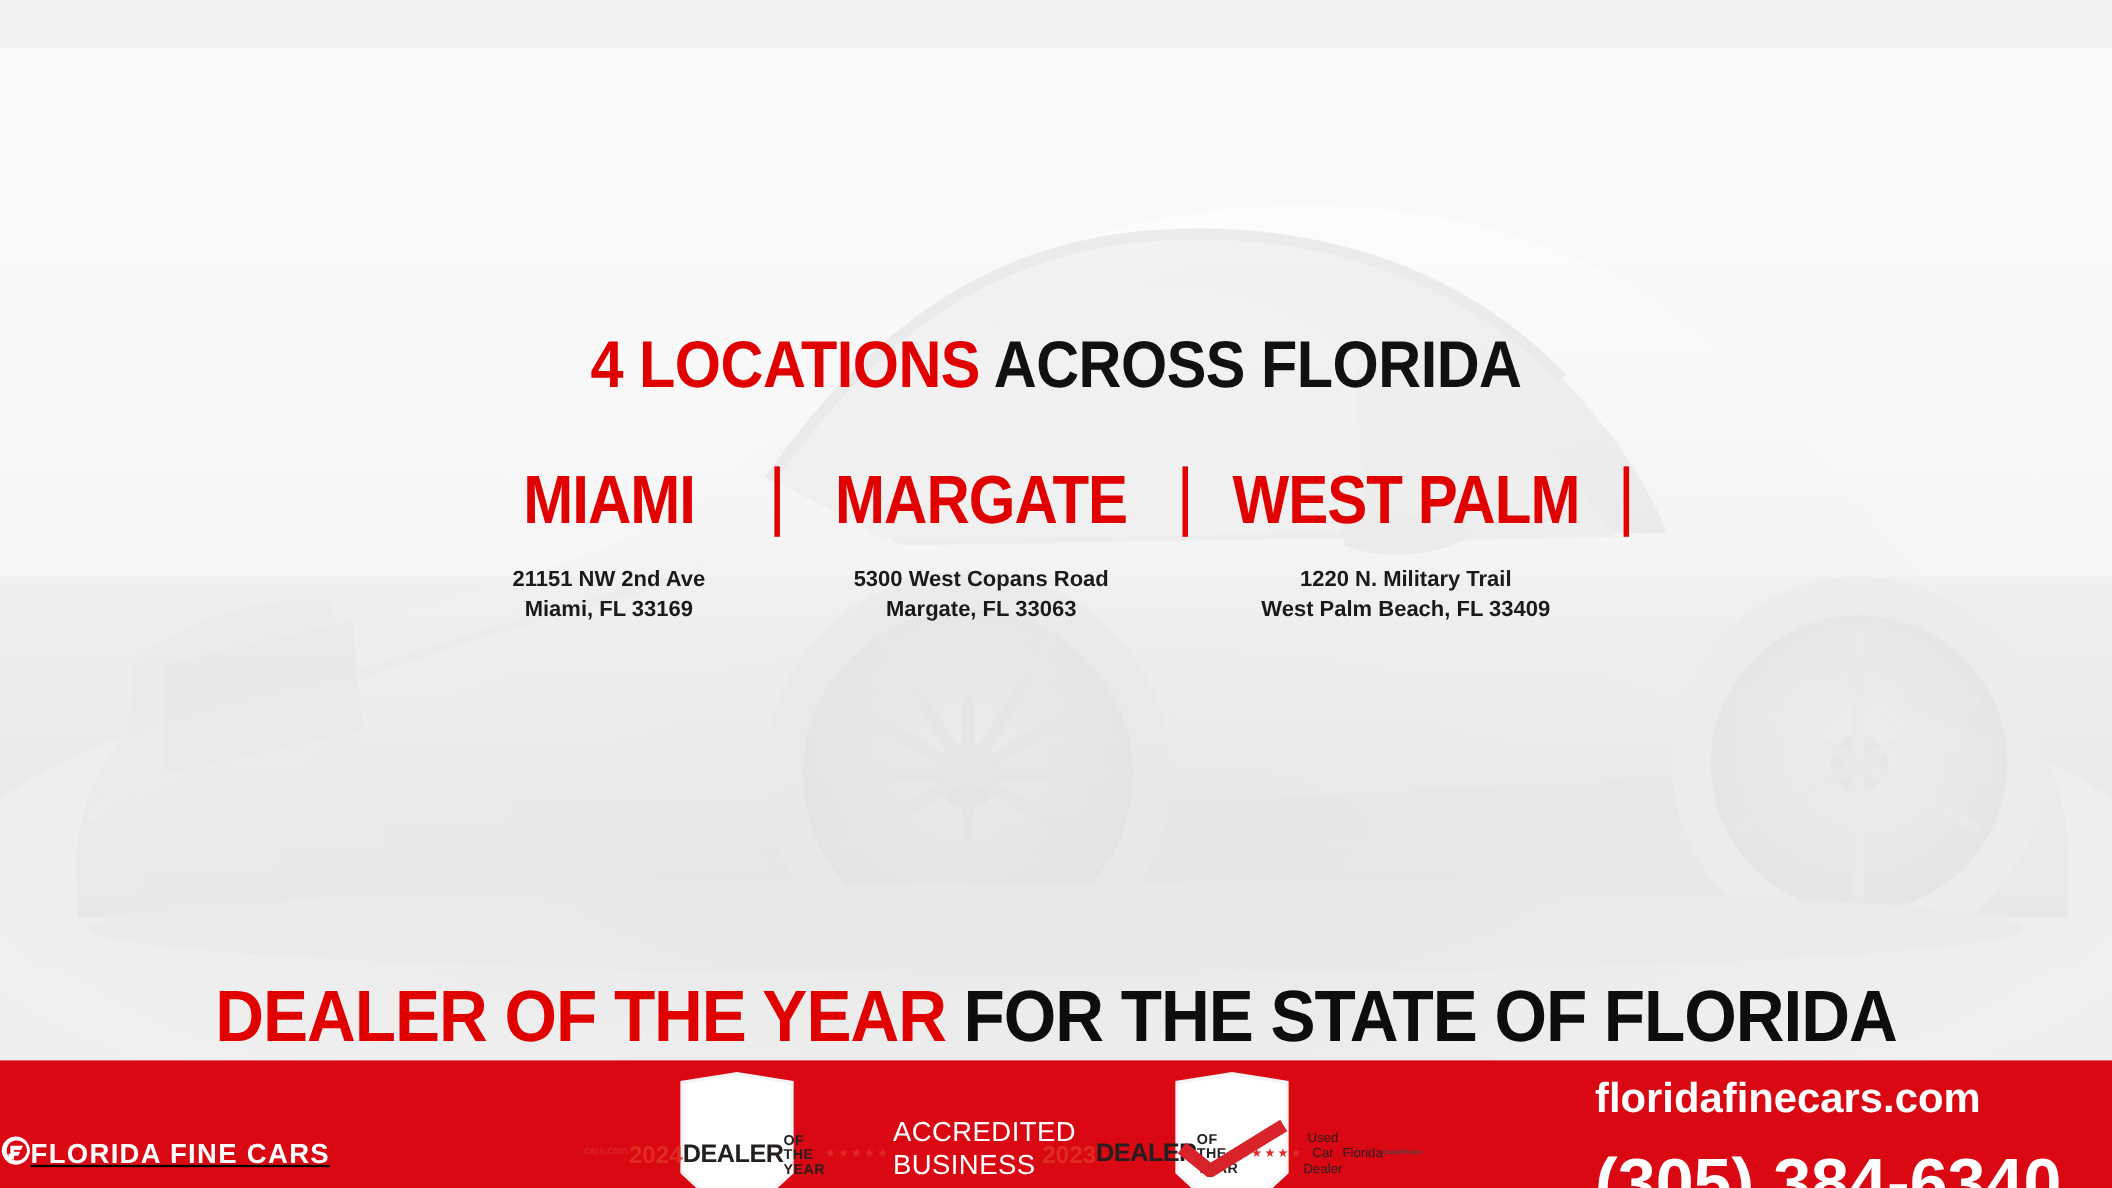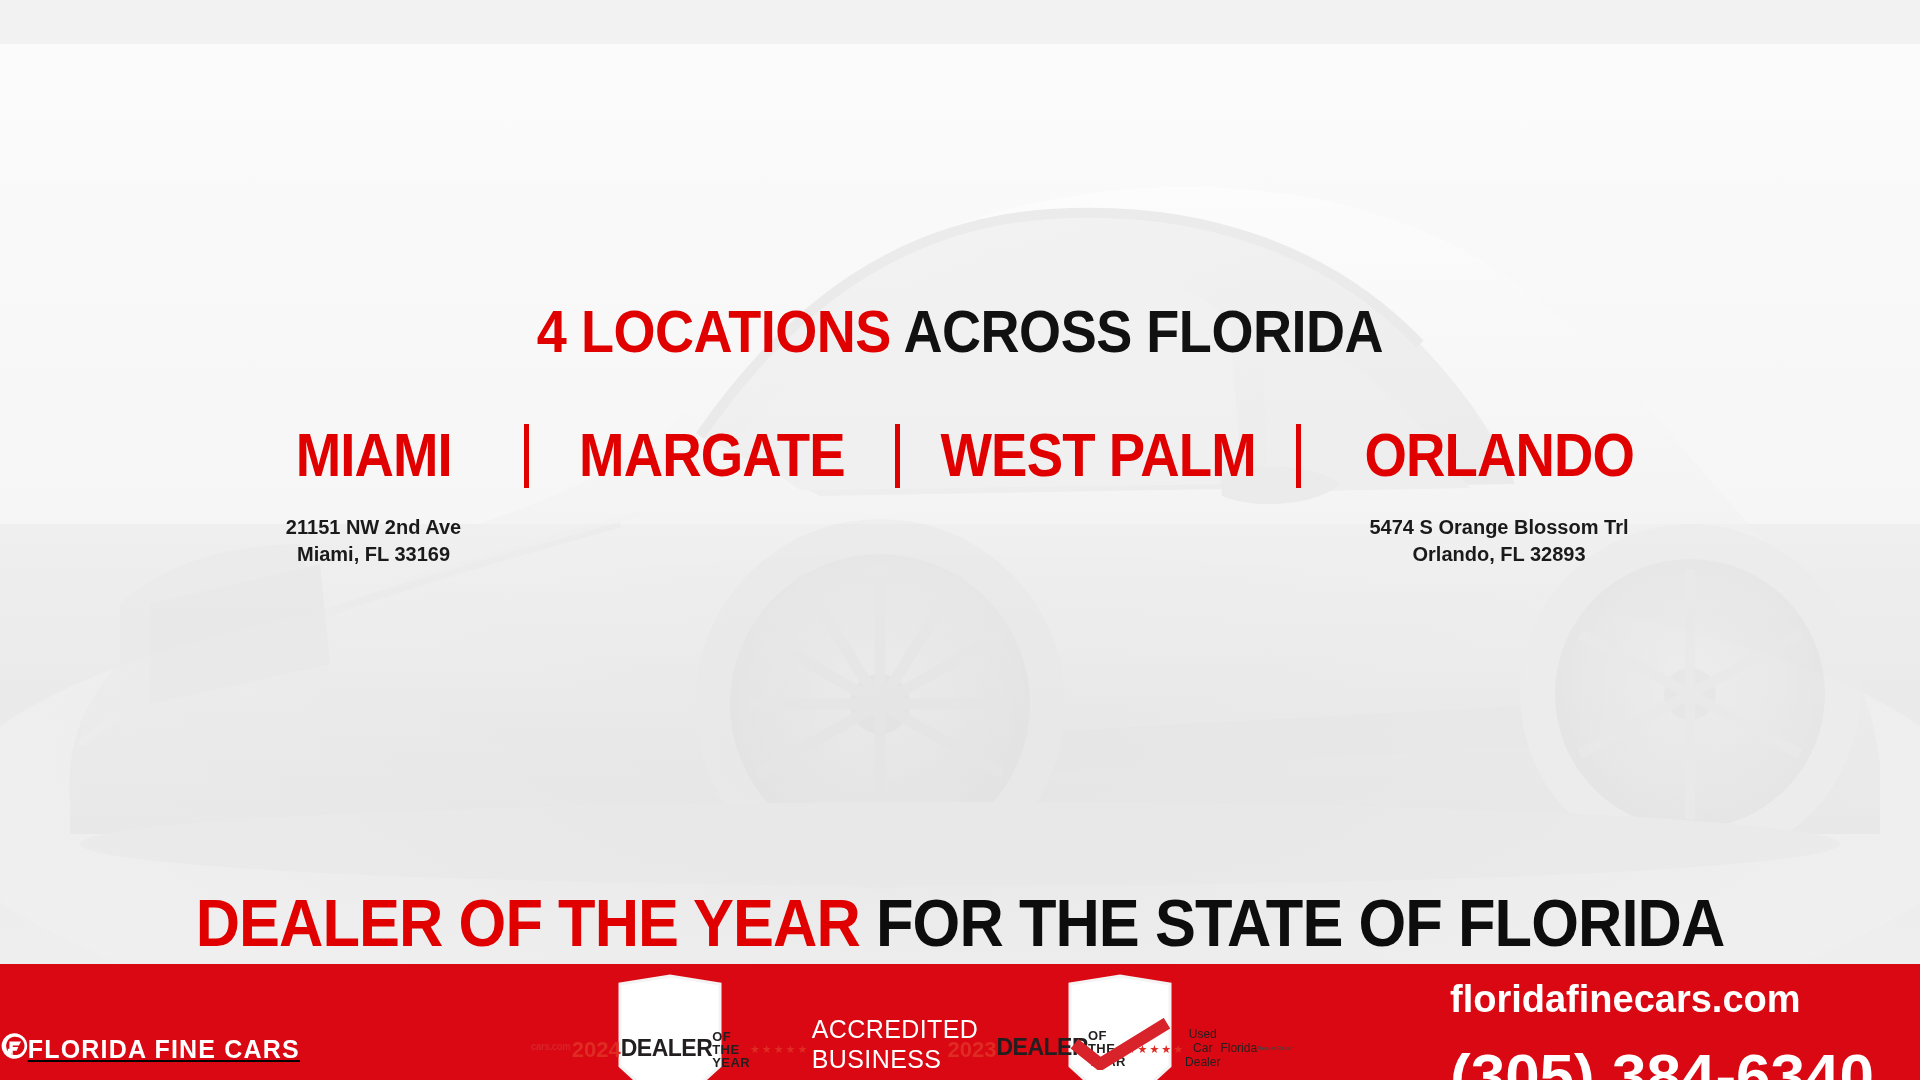--- a/index.html
+++ b/index.html
@@ -290,37 +290,38 @@
       <div class="addr">
         <div>21151 NW 2nd Ave</div>
         <div>Miami, FL 33169</div>
       </div>
     </div>
 
     <div class="divider"></div>
 
     <div class="city-col col-1">
       <div class="city-name">MARGATE</div>
+      <div class="addr">
+        <div>5300 West Copans Road</div>
+        <div>Margate, FL 33063</div>
+      </div>
     </div>
 
     <div class="divider"></div>
 
     <div class="city-col col-2">
       <div class="city-name">WEST PALM</div>
+      <div class="addr">
+        <div>1220 N. Military Trail</div>
+        <div>West Palm Beach, FL 33409</div>
+      </div>
     </div>
 
     <div class="divider"></div>
 
-    <div class="city-col col-3">
-      <div class="city-name">ORLANDO</div>
-      <div class="addr">
-        <div>5474 S Orange Blossom Trl</div>
-        <div>Orlando, FL 32893</div>
-      </div>
-    </div>
 
   </div>
 
   <div class="doty">
     <span class="red">DEALER OF THE YEAR</span>
     <span class="black">FOR THE STATE OF FLORIDA</span>
   </div>
 
   <div class="redbar">
 

